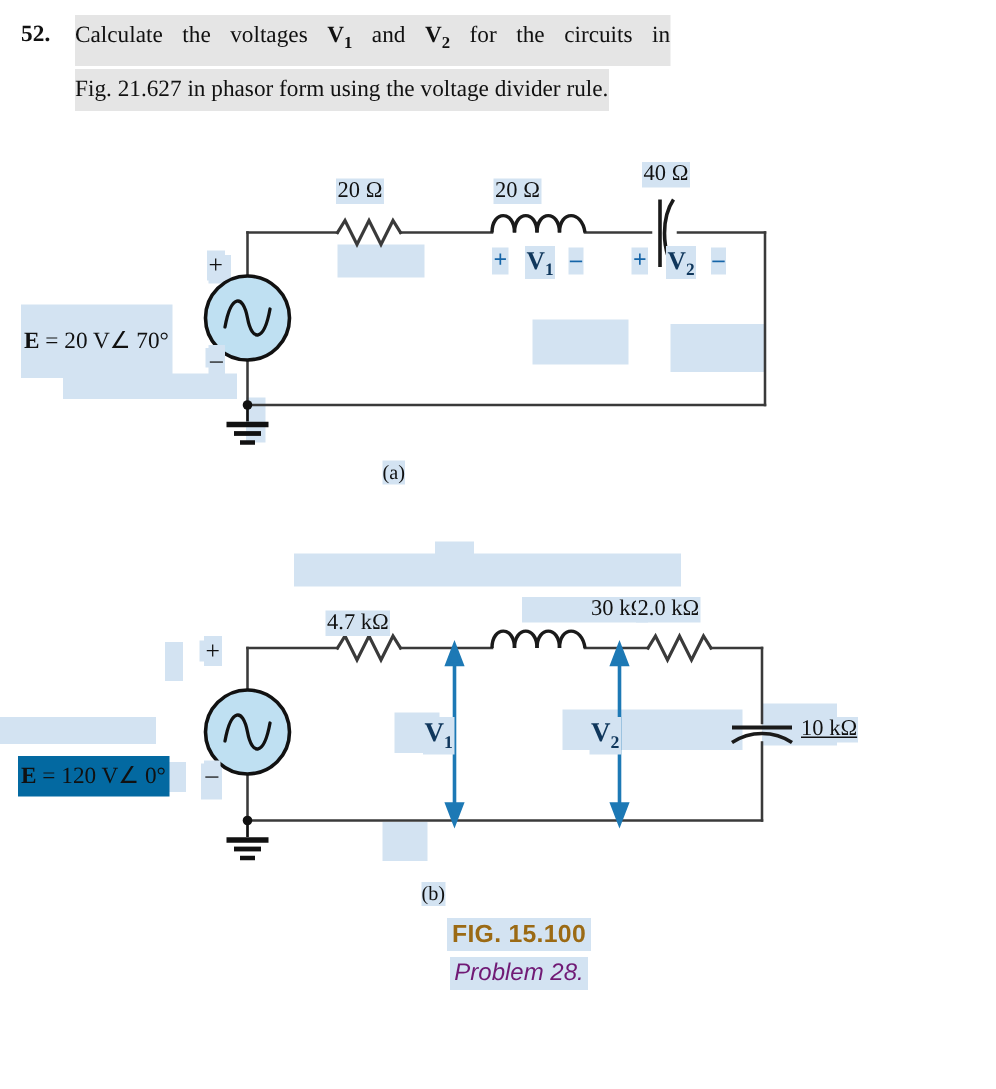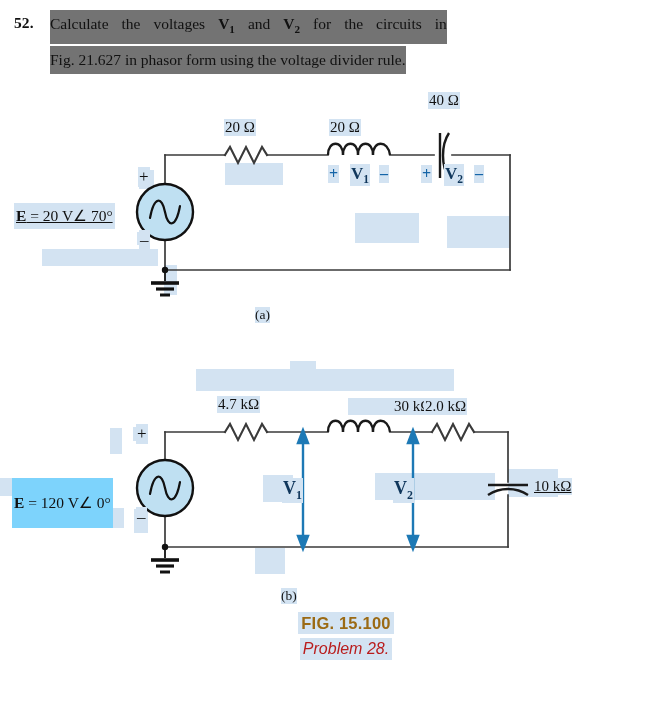--- a/index.html
+++ b/index.html
@@ -36,21 +36,21 @@
   .prob-body {
     position: absolute;
     left: 36px;
     top: 0px;
     width: 560px;
   }
   .prob-line {
     font-size: 15.5px;
     line-height: 25px;
     white-space: nowrap;
-    background: #737373;
+    background: #e5e5e5;
     display: inline-block;
     padding: 1px 0 2px 0;
   }
   .prob-line.l1 { text-align: justify; }
   .sp-w { display: inline-block; width: 13px; }
   .bvar { font-weight: bold; }
   .bvar sub { font-weight: bold; font-size: .72em; }
 
   
   .hl {
@@ -129,21 +129,21 @@
     background: #d3e3f2;
     padding: 0 3px;
     letter-spacing: .2px;
   }
   .fig-sub {
     display: inline-block;
     margin-top: 3px;
     font-family: "Liberation Sans", sans-serif;
     font-style: italic;
     font-size: 16px;
-    color: #b91c1c;
+    color: #701a75;
     background: #d3e3f2;
     padding: 0 3px;
   }
   .cap-row { line-height: 22px; margin-left: 28px; }
 </style>
 </head>
 <body>
 
 <div id="problem-statement">
   <span class="prob-num">52.</span>
@@ -201,29 +201,29 @@
 
   <g stroke="#111111" stroke-linecap="butt">
     <circle cx="165" cy="270" r="3.2" fill="#111111" stroke="none"></circle>
     <path d="M165,270 L165,281" stroke-width="1.8"></path>
     <path d="M151,283 L179,283" stroke-width="3.6"></path>
     <path d="M156,289 L174,289" stroke-width="3.2"></path>
     <path d="M160,295 L170,295" stroke-width="3.0"></path>
   </g>
 </svg>
 
-<div class="lbl src" style="left:14px; top:203px; background:#d3e3f2; padding:4px 2px;text-decoration:underline;">
+<div class="lbl src" style="left:14px; top:203px; background:#d3e3f2; padding:15px 2px;">
   <span class="ebold">E</span><span> = 20 V∠ 70°</span>
 </div>
 <div class="lbl sign hl-bg" style="left:138px; top:167px;">+</div>
 <div class="lbl sign hl-bg" style="left:139px; top:230px;">–</div>
 
 <div class="lbl hl-bg" style="left:224px; top:119px;">20 Ω</div>
 <div class="lbl hl-bg" style="left:329px; top:119px;">20 Ω</div>
-<div class="lbl hl-bg" style="left:428px; top:92px;">40 Ω</div>
+<div class="lbl hl-bg" style="left:428px; top:108px;">40 Ω</div>
 
 <div class="lbl vsign hl-bg" style="left:328px; top:165px;">+</div>
 <div class="lbl vname hl-bg" style="left:350px; top:164px;">
   <span>V</span><sub>1</sub>
 </div>
 <div class="lbl vsign hl-bg" style="left:379px; top:165px;">–</div>
 
 <div class="lbl vsign hl-bg" style="left:421px; top:165px;">+</div>
 <div class="lbl vname hl-bg" style="left:444px; top:164px;">
   <span>V</span><sub>2</sub>
@@ -298,27 +298,27 @@
     <polygon points="303,209 298,196 308,196"></polygon>
   </g>
 
   <g stroke="#1d79b5" stroke-width="2.4" fill="#1d79b5">
     <path d="M413,97 L413,202" stroke-linecap="butt"></path>
     <polygon points="413,90 408,103 418,103"></polygon>
     <polygon points="413,209 408,196 418,196"></polygon>
   </g>
 </svg>
 
-<div class="lbl src" style="left:12px; top:478px; background:#7dd3fc; padding:16px 2px;">
+<div class="lbl src" style="left:12px; top:504px; background:#0369a1; padding:4px 2px;">
   <span class="ebold">E</span><span> = 120 V∠ 0°</span>
 </div>
 <div class="lbl sign hl-bg" style="left:136px; top:424px;">+</div>
 <div class="lbl sign hl-bg" style="left:136px; top:507px;">–</div>
 
-<div class="lbl hl-bg" style="left:217px; top:396px;">4.7 kΩ</div>
+<div class="lbl hl-bg" style="left:217px; top:407px;">4.7 kΩ</div>
 <div class="lbl hl-bg" style="left:348px; top:398px;padding-left:46px;">30 kΩ</div>
 <div class="lbl hl-bg" style="left:424px; top:398px;">2.0 kΩ</div>
 <div class="lbl hl-bg" style="left:533px; top:478px;text-decoration:underline;">10 kΩ</div>
 
 <div class="lbl vname-b hl-bg" style="left:282px; top:478px;">
   <span>V</span><sub>1</sub>
 </div>
 <div class="lbl vname-b hl-bg" style="left:393px; top:478px;">
   <span>V</span><sub>2</sub>
 </div>

